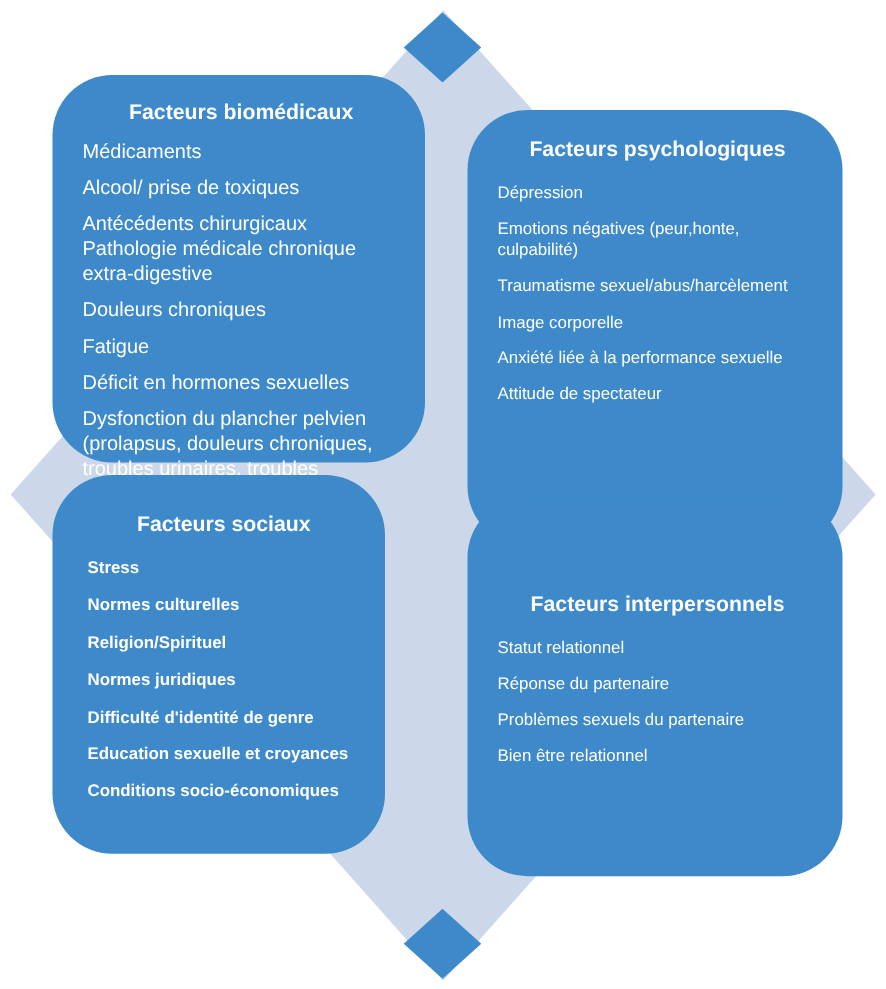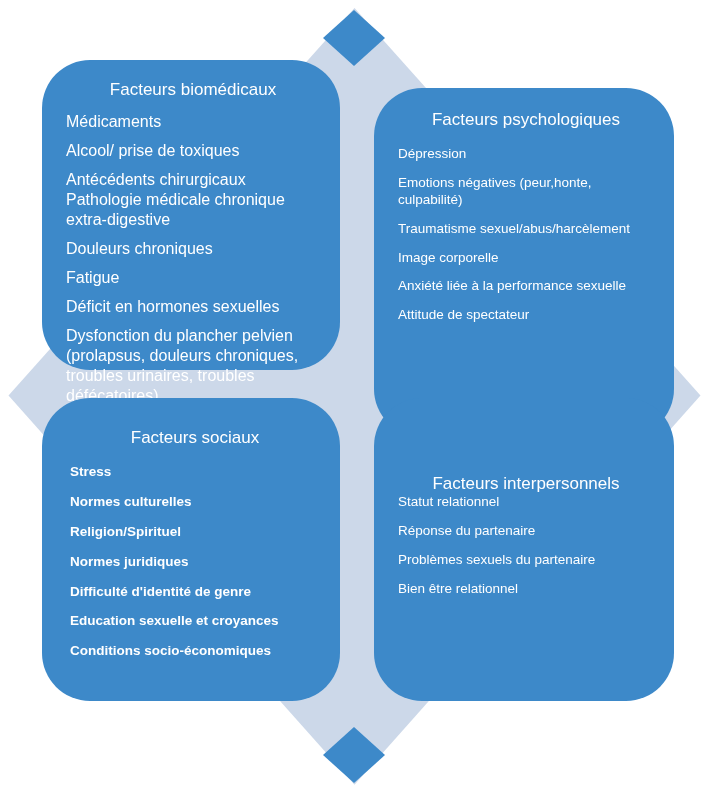--- a/index.html
+++ b/index.html
@@ -38,21 +38,21 @@
   .quad {
     position: absolute;
     background: #3d89c9;
     border-radius: 48px;
     color: #ffffff;
     box-sizing: border-box;
   }
   .quad h2 {
     margin: 0;
     text-align: center;
-    font-weight: normal;
+    font-weight: bold;
     color: #ffffff;
   }
   .quad ul {
     list-style: none;
     margin: 0;
     padding: 0;
   }
   .quad .item {
     white-space: pre-line;
     line-height: 1.25;
@@ -62,27 +62,27 @@
   .q1 { left: 42px; top: 60px; width: 298px; height: 310px; padding: 20px 20px 14px 24px; }
   .q1 h2 { font-size: 17px; margin-bottom: 12px; }
   .q1 .item { font-size: 16px; margin-bottom: 9px; }
 
   
   .q2 { left: 374px; top: 88px; width: 300px; height: 349px; padding: 22px 20px 14px 24px; }
   .q2 h2 { font-size: 17px; margin-bottom: 16px; }
   .q2 .item { font-size: 13.5px; margin-bottom: 12px; }
 
   
-  .q3 { left: 42px; top: 398px; width: 298px; height: 303px; padding: 30px 20px 14px 28px; }
+  .q3 { left: 42px; top: 380px; width: 266px; height: 303px; padding: 30px 20px 14px 28px; }
   .q3 h2 { font-size: 17px; margin-bottom: 16px; }
   .q3 .item { font-size: 13.5px; margin-bottom: 13px; font-weight: bold; }
 
   
   .q4 { left: 374px; top: 398px; width: 300px; height: 303px; padding: 76px 20px 14px 24px; }
-  .q4 h2 { font-size: 17px; }
+  .q4 h2 { font-size: 17px; margin-bottom: 16px; }
   .q4 .item { font-size: 13.5px; margin-bottom: 12px; }
 </style>
 </head>
 <body>
 
 <div class="canvas">
 
   <div class="diamond-bg"></div>
   <div class="diamond-accent top"></div>
   <div class="diamond-accent bottom"></div>

